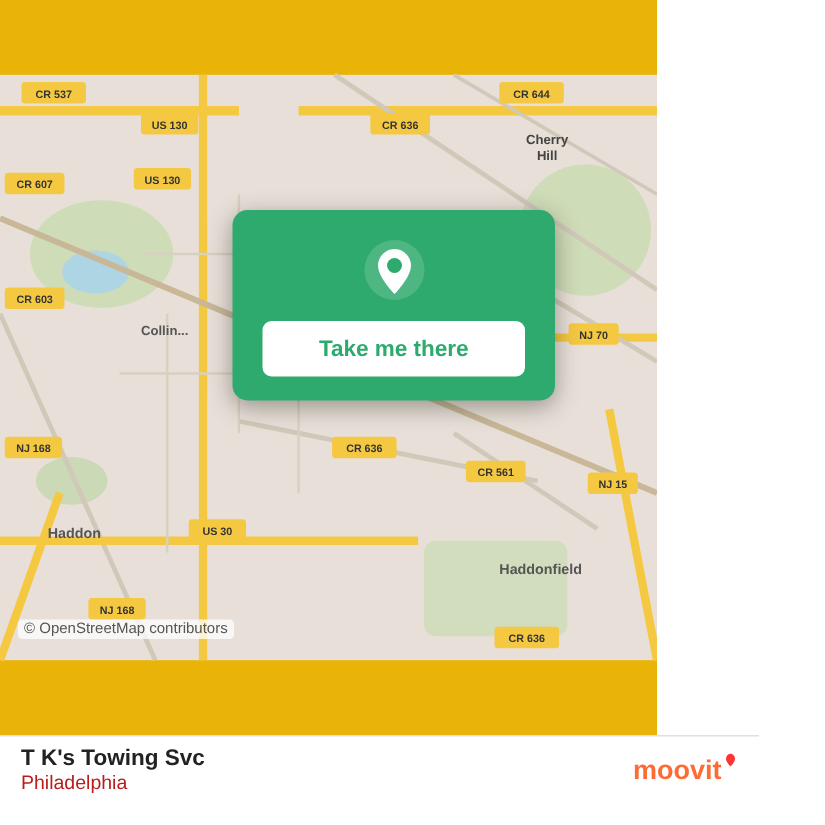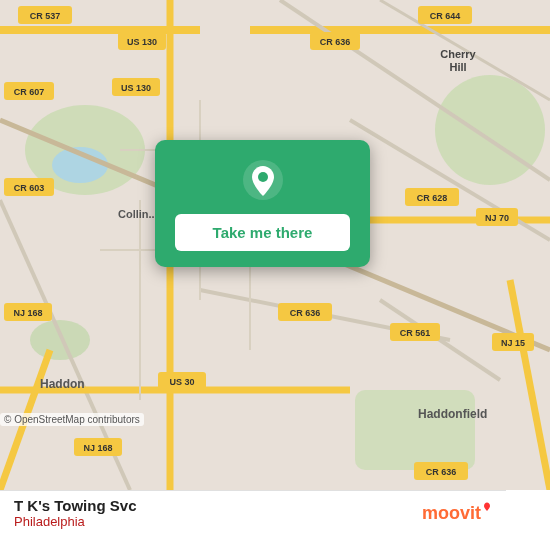--- a/index.html
+++ b/index.html
@@ -6,21 +6,21 @@
 
     body {
       width: 550px;
       height: 550px;
       overflow: hidden;
       font-family: Arial, sans-serif;
       position: relative;
     }
 
     #map-container {
-      width: 550px;
+      width: 438px;
       height: 490px;
       position: relative;
       overflow: hidden;
       background-color: #eab308;
     }
 
     
     #map-svg {
       width: 100%;
       height: 100%;
@@ -90,21 +90,21 @@
 
     #moovit-logo {
       display: flex;
       align-items: flex-end;
       gap: 4px;
     }
 
     #attribution {
       position: absolute;
       bottom: 64px;
-      left: 0;
+      left: 12px;
       font-size: 10px;
       color: #555;
       background: rgba(255,255,255,0.75);
       padding: 1px 4px;
       border-radius: 3px;
     }
   </style>
 </head>
 <body>
 

